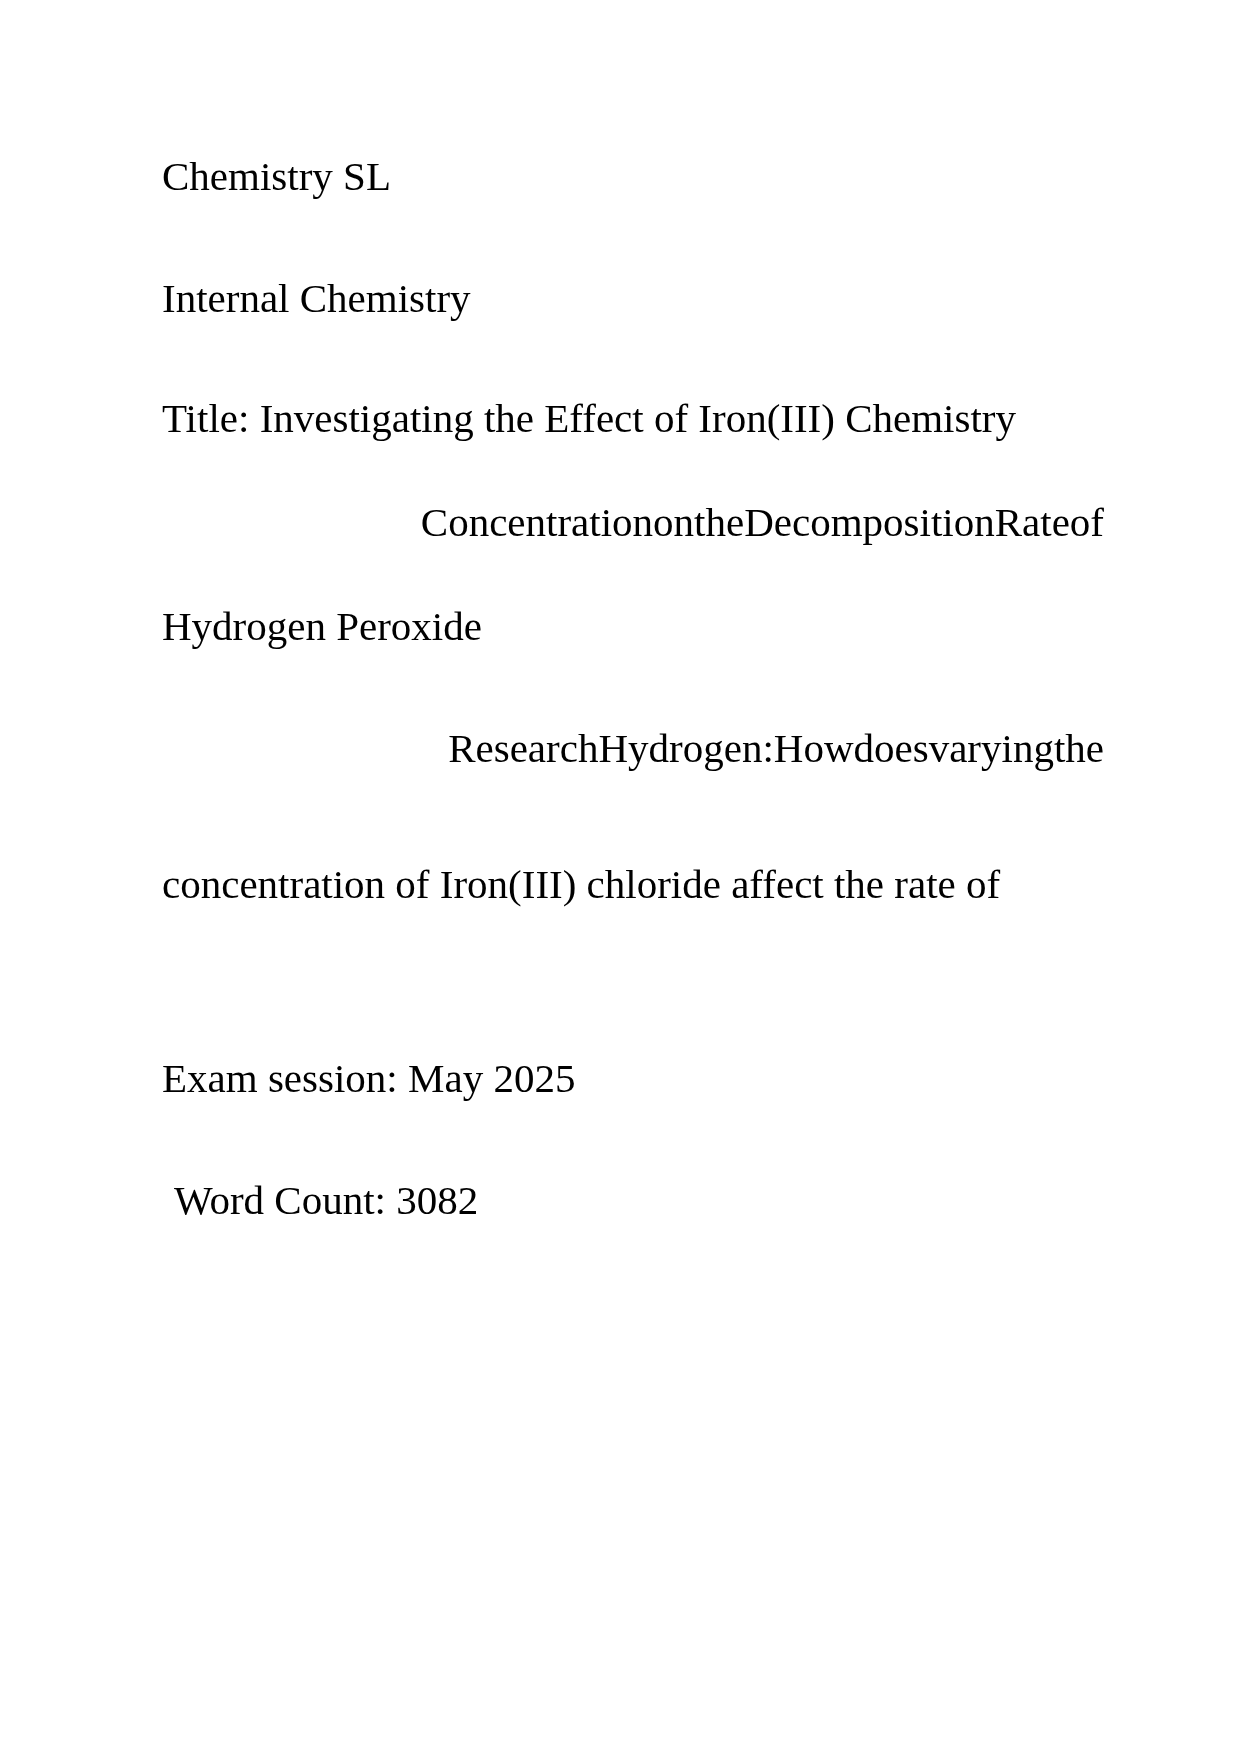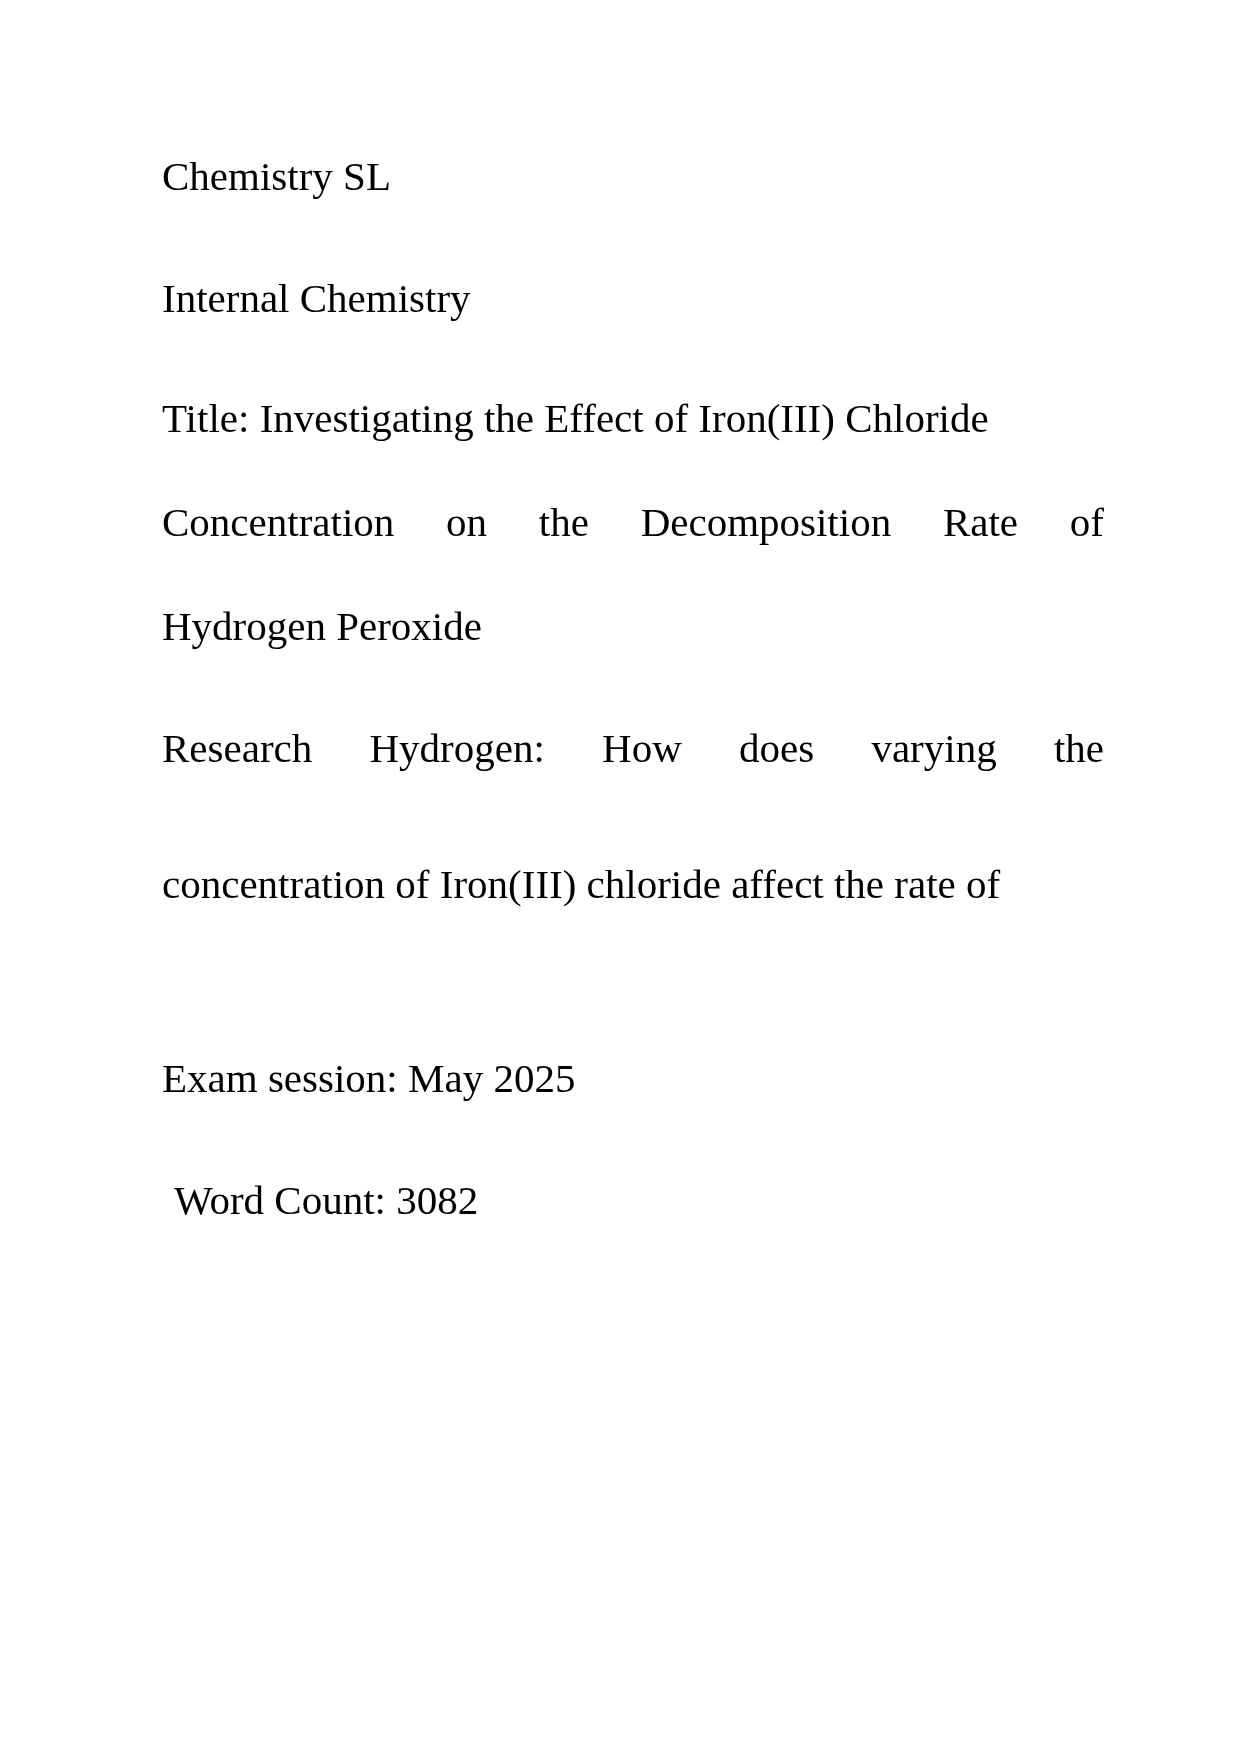--- a/index.html
+++ b/index.html
@@ -31,39 +31,38 @@
       white-space: nowrap;
     }
     .justified {
       position: absolute;
       left: 150px;
       width: 942px;
       font-size: 41px;
       line-height: 48px;
       white-space: nowrap;
       display: flex;
-      justify-content: space-between;
-      gap: 23px;
+      justify-content: flex-end;
     }
     .bold {
       font-weight: normal;
     }
   </style>
 </head>
 <body>
 
 <div class="page">
 
   <div class="line" style="top:152px;">Chemistry SL</div>
 
   <div class="line" style="top:274px;">Internal Chemistry</div>
 
   <div class="line" style="top:394px;">
     <span class="bold">Title:</span>
-    <span>Investigating the Effect of Iron(III) Chloride</span>
+    <span>Investigating the Effect of Iron(III) Chemistry</span>
   </div>
 
   <div class="justified" style="top:498px;">
     <span>Concentration</span>
     <span>on</span>
     <span>the</span>
     <span>Decomposition</span>
     <span>Rate</span>
     <span>of</span>
   </div>

